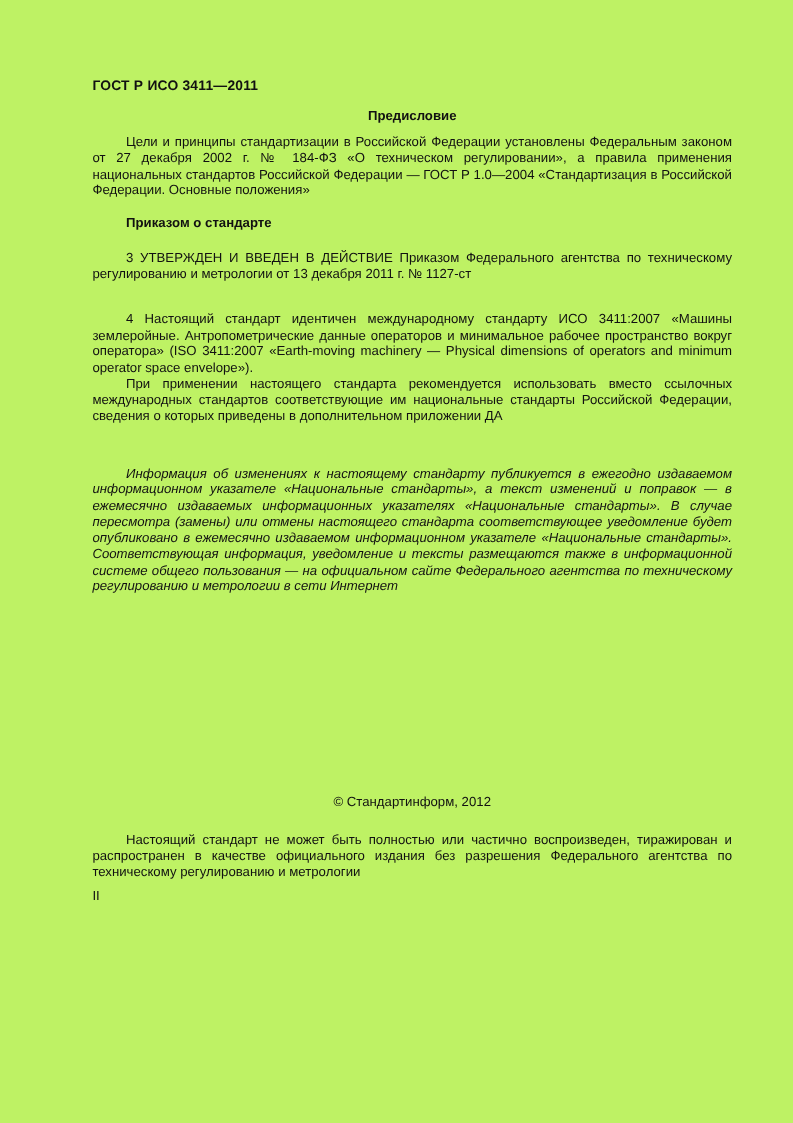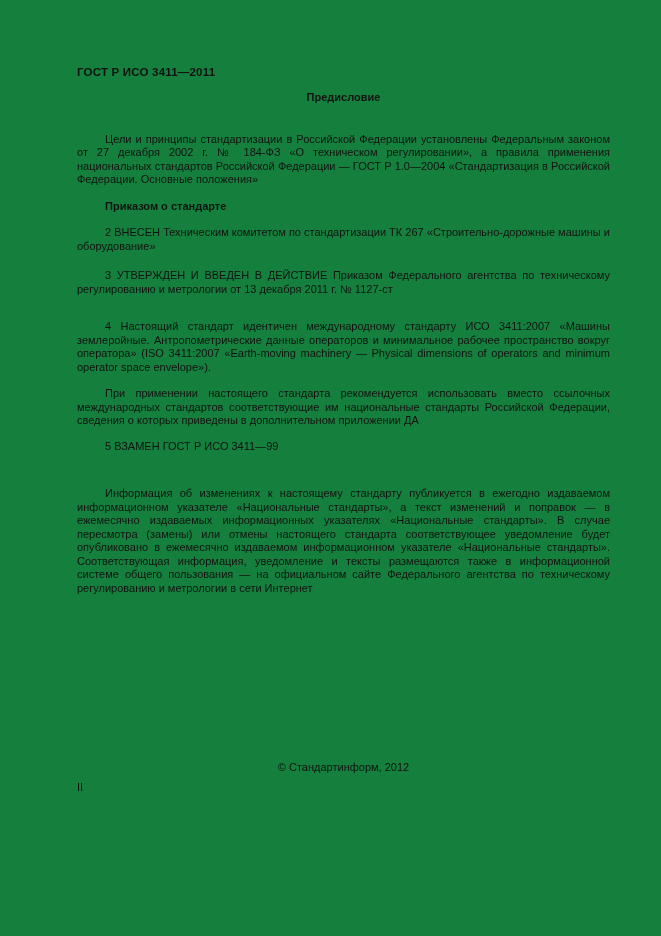--- a/index.html
+++ b/index.html
@@ -4,21 +4,21 @@
 <style>
   html, body {
     margin: 0;
     padding: 0;
     background: #ffffff;
   }
   .page {
     position: relative;
     width: 661px;
     height: 936px;
-    background: #15803d;
+    background: #bef264;
     color: #111111;
     font-family: "Liberation Sans", "DejaVu Sans", sans-serif;
     font-size: 11px;
     line-height: 13.5px;
     box-sizing: border-box;
     padding: 66px 51px 0 77px;
     overflow: hidden;
   }
   .doc-number {
     font-weight: bold;
@@ -30,34 +30,35 @@
     line-height: 16px;
     font-weight: bold;
     text-align: center;
     margin: 9px 0 0 0;
   }
   p {
     margin: 0;
     text-align: justify;
   }
   .indent { text-indent: 28px; }
-  .intro   { margin-top: 28px; }
+  .intro   { margin-top: 8px; }
   .subheading {
     font-size: 11px;
     font-weight: bold;
     margin: 13px 0 0 28px;
   }
   .item-1  { margin-top: 8px; }
   .item-2  { margin-top: 13px; }
   .item-3  { margin-top: 16px; }
   .item-4a { margin-top: 24px; }
-  .item-4b { margin-top: 13px; }
+  .item-4b { margin-top: 0; }
   .item-5  { margin-top: 12px; }
   .note {
     margin-top: 34px;
+    font-style: italic;
   }
   .copyright {
     margin-top: 166px;
     text-align: center;
   }
   .restriction { margin-top: 18px; }
   .pagenum { margin-top: 6px; }
 </style>
 </head>
 <body>
@@ -66,30 +67,29 @@
 
   <div class="doc-number">ГОСТ Р ИСО 3411—2011</div>
 
   <div class="title">Предисловие</div>
 
   <p class="intro indent">Цели и принципы стандартизации в Российской Федерации установлены Федеральным законом от 27 декабря 2002 г. № 184-ФЗ «О техническом регулировании», а правила применения национальных стандартов Российской Федерации — ГОСТ Р 1.0—2004 «Стандартизация в Российской Федерации. Основные положения»</p>
 
   <div class="subheading">Приказом о стандарте</div>
 
 
-  <p class="item-2 indent">2 ВНЕСЕН Техническим комитетом по стандартизации ТК 267 «Строительно-дорожные машины и оборудование»</p>
 
   <p class="item-3 indent">3 УТВЕРЖДЕН И ВВЕДЕН В ДЕЙСТВИЕ Приказом Федерального агентства по техническому регулированию и метрологии от 13 декабря 2011 г. № 1127-ст</p>
 
   <p class="item-4a indent">4 Настоящий стандарт идентичен международному стандарту ИСО 3411:2007 «Машины землеройные. Антропометрические данные операторов и минимальное рабочее пространство вокруг оператора» (ISO 3411:2007 «Earth-moving machinery — Physical dimensions of operators and minimum operator space envelope»).</p>
 
   <p class="item-4b indent">При применении настоящего стандарта рекомендуется использовать вместо ссылочных международных стандартов соответствующие им национальные стандарты Российской Федерации, сведения о которых приведены в дополнительном приложении ДА</p>
 
-  <p class="item-5 indent">5 ВЗАМЕН ГОСТ Р ИСО 3411—99</p>
 
   <p class="note indent">Информация об изменениях к настоящему стандарту публикуется в ежегодно издаваемом информационном указателе «Национальные стандарты», а текст изменений и поправок — в ежемесячно издаваемых информационных указателях «Национальные стандарты». В случае пересмотра (замены) или отмены настоящего стандарта соответствующее уведомление будет опубликовано в ежемесячно издаваемом информационном указателе «Национальные стандарты». Соответствующая информация, уведомление и тексты размещаются также в информационной системе общего пользования — на официальном сайте Федерального агентства по техническому регулированию и метрологии в сети Интернет</p>
 
   <div class="copyright">© Стандартинформ, 2012</div>
 
+  <p class="restriction indent">Настоящий стандарт не может быть полностью или частично воспроизведен, тиражирован и распространен в качестве официального издания без разрешения Федерального агентства по техническому регулированию и метрологии</p>
 
   <div class="pagenum">II</div>
 
 </div>
 
 </body></html>

